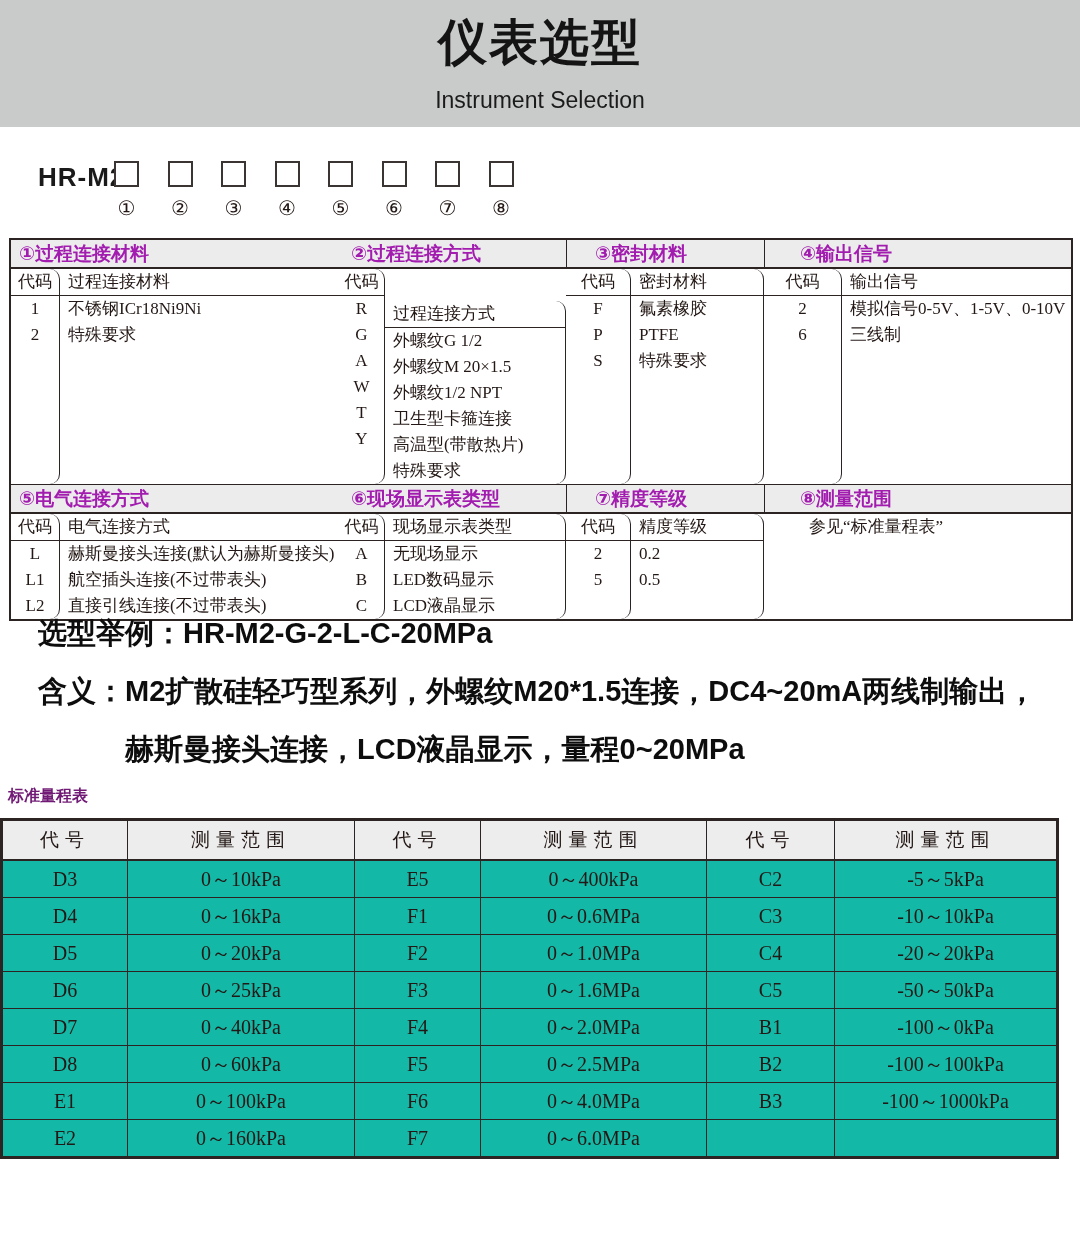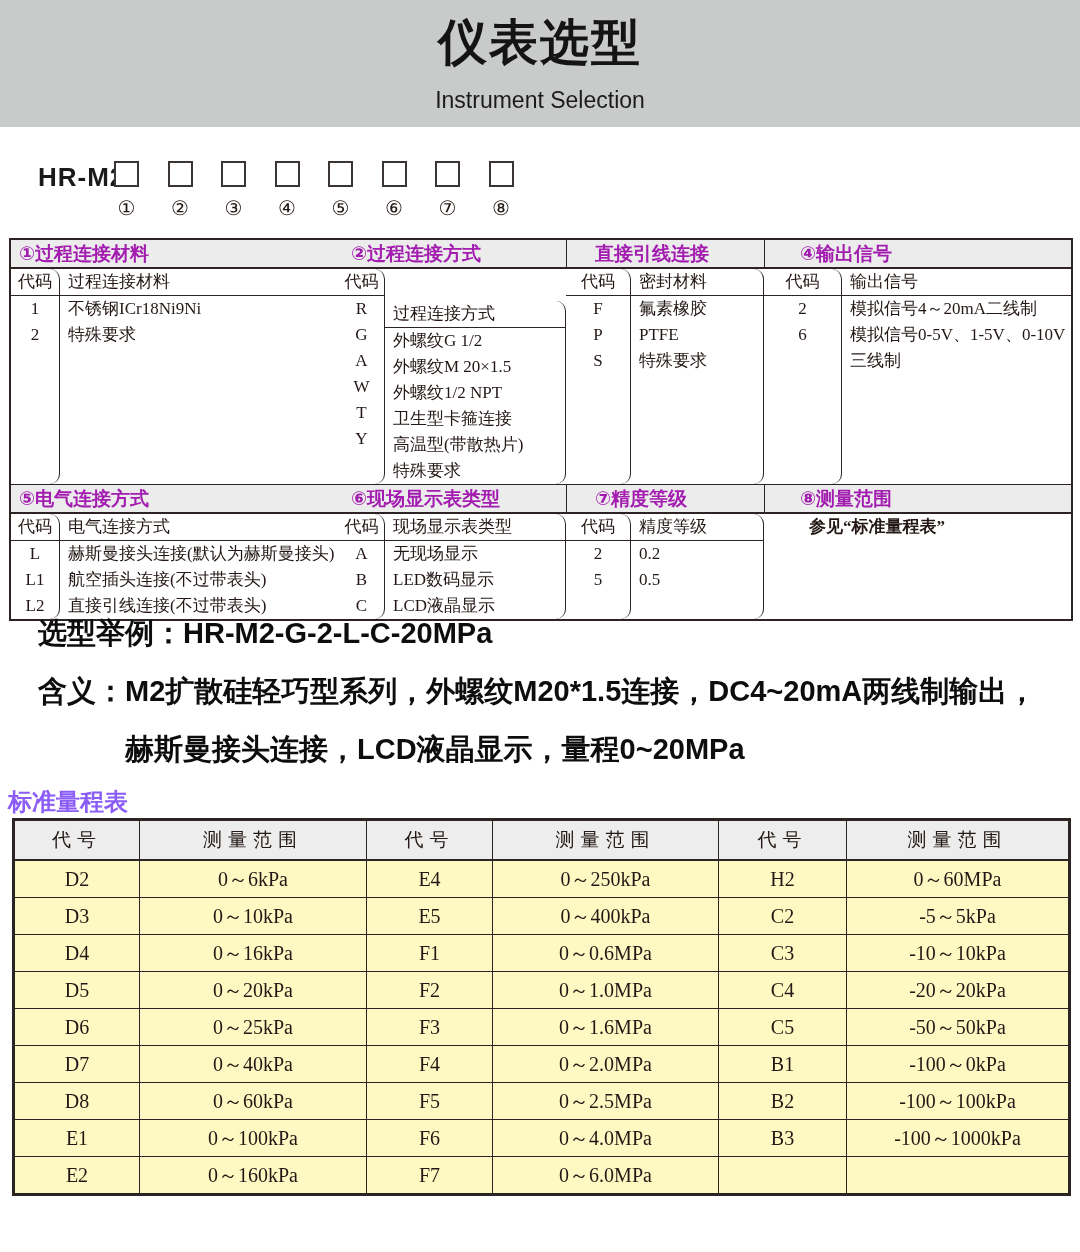--- a/index.html
+++ b/index.html
@@ -30,35 +30,35 @@
   .band-head-cell.bl{border-left:1.5px solid #2b2423;}
   .band-head-cell span{font-family:"Liberation Sans","DejaVu Sans",sans-serif;font-weight:bold;
                        font-size:19px;color:#a21caf;white-space:nowrap;}
   .band-body{display:flex;align-items:stretch;}
   .col{box-sizing:border-box;}
   .br{border-right:1.5px solid #2b2423;border-radius:10px;}
   .cell-row{height:26px;line-height:26px;font-size:17px;white-space:nowrap;}
   .code-col .cell-row{text-align:center;}
   .desc-col .cell-row{padding-left:8px;}
   .subhead{border-bottom:1.5px solid #2b2423;box-sizing:content-box;}
-  .note-col{box-sizing:border-box;font-weight:bold;}
+  .note-col{box-sizing:border-box;}
   .note-text{padding-left:45px;font-size:17px;}
 
   
   .ex{position:absolute;font-family:"Liberation Sans","DejaVu Sans",sans-serif;font-weight:bold;
       font-size:29px;color:#0d0d0d;white-space:nowrap;}
   .ex1{left:38px;top:614px;}
   .ex2{left:38px;top:672px;}
   .ex3{left:125px;top:730px;}
 
   
   .range-title{position:absolute;left:8px;top:786px;font-family:"Liberation Sans","DejaVu Sans",sans-serif;
-               font-weight:bold;font-size:24px;color:#8b5cf6;}
-  .range-table{position:absolute;left:12px;top:818px;border-collapse:collapse;table-layout:fixed;
-               border:3px solid #2b2423;background:#fef9c3;}
+               font-weight:bold;font-size:16px;color:#701a75;}
+  .range-table{position:absolute;left:0;top:818px;border-collapse:collapse;table-layout:fixed;
+               border:3px solid #2b2423;background:#14b8a6;}
   .range-table th{height:36px;background:#ededed;font-weight:normal;font-size:19px;
                   border:1.5px solid #2b2423;border-bottom:2.5px solid #2b2423;letter-spacing:6px;}
   .range-table td{height:34px;text-align:center;font-size:20px;border:1.5px solid #2b2423;}
 </style>
 </head>
 <body>
 
 <div class="page">
 
   <header class="banner">
@@ -91,21 +91,21 @@
   <div class="sel-table">
       <div class="band">
         <div class="band-head">
           <div class="band-head-cell" style="width: 328px; padding-left: 8px;">
             <span>①过程连接材料</span>
           </div>
           <div class="band-head-cell" style="width: 227px; padding-left: 12px;">
             <span>②过程连接方式</span>
           </div>
           <div class="band-head-cell bl" style="width: 198px; padding-left: 28px;">
-            <span>直接引线连接</span>
+            <span>③密封材料</span>
           </div>
           <div class="band-head-cell bl" style="width: 307px; padding-left: 35px;">
             <span>④输出信号</span>
           </div>
         </div>
         <div class="band-body">
           <div class="col code-col br" style="width: 49px;">
             <div class="cell-row subhead">代码</div>
             <div class="cell-row">1</div>
             <div class="cell-row">2</div>
@@ -146,21 +146,20 @@
             <div class="cell-row">特殊要求</div>
           </div>
           <div class="col code-col br" style="width: 78px;">
             <div class="cell-row subhead">代码</div>
             <div class="cell-row">2</div>
             <div class="cell-row">6</div>
             <div class="cell-row"></div>
           </div>
           <div class="col desc-col" style="width: 229px;">
             <div class="cell-row subhead">输出信号</div>
-            <div class="cell-row">模拟信号4～20mA二线制</div>
             <div class="cell-row">模拟信号0-5V、1-5V、0-10V</div>
             <div class="cell-row">三线制</div>
           </div>
         </div>
       </div>
       <div class="band">
         <div class="band-head">
           <div class="band-head-cell" style="width: 328px; padding-left: 8px;">
             <span>⑤电气连接方式</span>
           </div>
@@ -235,28 +234,20 @@
           <th>代号</th>
           <th>测量范围</th>
           <th>代号</th>
           <th>测量范围</th>
           <th>代号</th>
           <th>测量范围</th>
         </tr>
       </thead>
     <tbody>
         <tr>
-          <td>D2</td>
-          <td>0～6kPa</td>
-          <td>E4</td>
-          <td>0～250kPa</td>
-          <td>H2</td>
-          <td>0～60MPa</td>
-        </tr>
-        <tr>
           <td>D3</td>
           <td>0～10kPa</td>
           <td>E5</td>
           <td>0～400kPa</td>
           <td>C2</td>
           <td>-5～5kPa</td>
         </tr>
         <tr>
           <td>D4</td>
           <td>0～16kPa</td>

